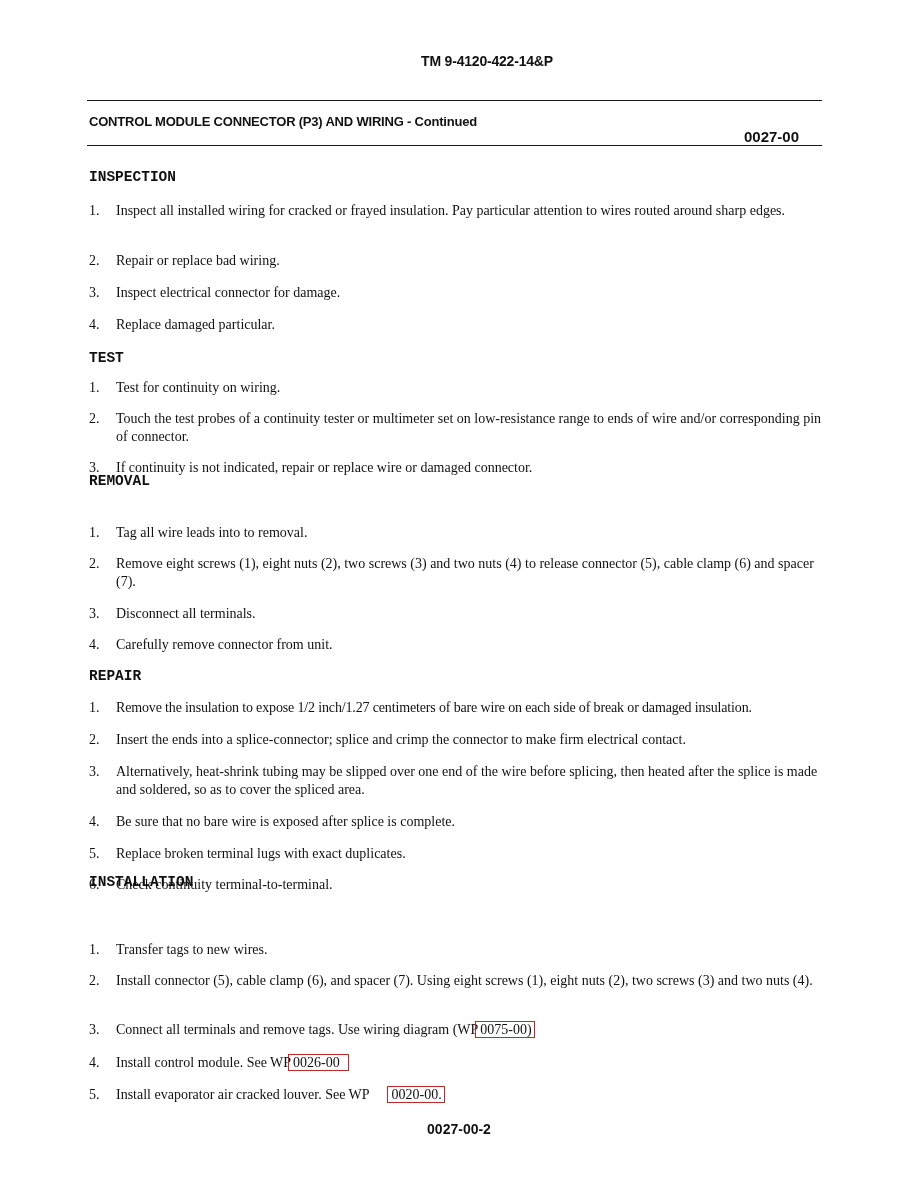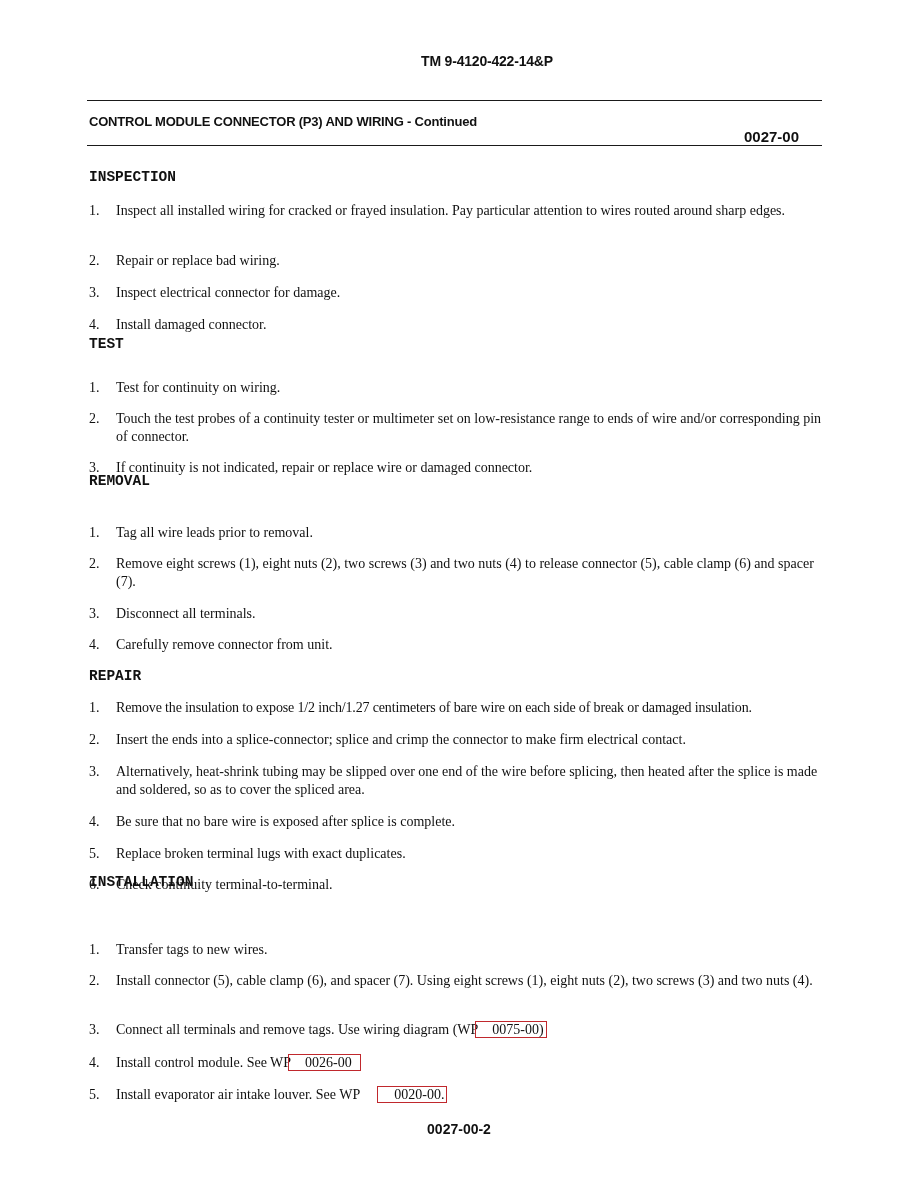--- a/index.html
+++ b/index.html
@@ -12,21 +12,21 @@
   .rule { position: absolute; left: 87px; width: 735px; height: 0; border-top: 1.6px solid #1a1a1a; }
   #rule-top { top: 100px; }
   #rule-bottom { top: 145px; }
   #wp-title { position: absolute; top: 114px; left: 89px; font-size: 13px; font-weight: bold; letter-spacing: -0.2px; }
   #wp-number { position: absolute; top: 128px; left: 744px; font-size: 15px; font-weight: bold; }
 
   .section-head { position: absolute; left: 89px; font-size: 14.5px; font-weight: bold; font-family: Liberation Mono, monospace; }
   .step { position: absolute; left: 89px; width: 735px; font-size: 14px; line-height: 18px; }
   .step .num { position: absolute; left: 0; top: 0; width: 22px; }
   .step .txt { margin-left: 27px; display: block; }
-  .xref { border: 1.2px solid #c0282d; padding: 0 2px 0 16px; margin-left: -3px; }
+  .xref { border: 1.2px solid #c0282d; padding: 0 2px 0 4px; margin-left: -3px; }
 
   #page-footer { position: absolute; top: 1121px; left: 0; width: 918px; text-align: center;
     font-size: 14px; font-weight: bold; }
 </style>
 </head>
 <body>
 
 <div id="tm-number" class="sans">TM 9-4120-422-14&amp;P</div>
 <div id="rule-top" class="rule"></div>
 <div id="wp-title" class="sans">CONTROL MODULE CONNECTOR (P3) AND WIRING - Continued</div>
@@ -41,41 +41,41 @@
 <div class="step serif" style="top:252px">
     <span class="num">2.</span>
     <span class="txt">Repair or replace bad wiring.</span>
   </div>
 <div class="step serif" style="top:284px">
     <span class="num">3.</span>
     <span class="txt">Inspect electrical connector for damage.</span>
   </div>
 <div class="step serif" style="top:316px">
     <span class="num">4.</span>
-    <span class="txt">Install damaged connector.</span>
+    <span class="txt">Replace damaged particular.</span>
   </div>
 
-<div class="section-head sans" style="top:336px">TEST</div>
+<div class="section-head sans" style="top:350px">TEST</div>
 <div class="step serif" style="top:379px">
     <span class="num">1.</span>
     <span class="txt">Test for continuity on wiring.</span>
   </div>
 <div class="step serif" style="top:410px">
     <span class="num">2.</span>
     <span class="txt">Touch the test probes of a continuity tester or multimeter set on low-resistance range to ends of wire and/or corresponding pin of connector.</span>
   </div>
 <div class="step serif" style="top:459px">
     <span class="num">3.</span>
     <span class="txt">If continuity is not indicated, repair or replace wire or damaged connector.</span>
   </div>
 
 <div class="section-head sans" style="top:473px">REMOVAL</div>
 <div class="step serif" style="top:524px">
     <span class="num">1.</span>
-    <span class="txt">Tag all wire leads prior to removal.</span>
+    <span class="txt">Tag all wire leads into to removal.</span>
   </div>
 <div class="step serif" style="top:555px">
     <span class="num">2.</span>
     <span class="txt">Remove eight screws (1), eight nuts (2), two screws (3) and two nuts (4) to release connector (5), cable clamp (6) and spacer (7).</span>
   </div>
 <div class="step serif" style="top:605px">
     <span class="num">3.</span>
     <span class="txt">Disconnect all terminals.</span>
   </div>
 <div class="step serif" style="top:636px">
@@ -121,16 +121,16 @@
 <div class="step serif" style="top:1021px">
     <span class="num">3.</span>
     <span class="txt"><span>Connect all terminals and remove tags. Use wiring diagram (WP</span><span class="xref" style="border-color: rgb(192, 40, 45);">0075-00)</span></span>
   </div>
 <div class="step serif" style="top:1054px">
     <span class="num">4.</span>
     <span class="txt"><span>Install control module. See WP</span><span class="xref" style="padding-right: 8px; border-color: rgb(192, 40, 45); text-align: right;">0026-00</span></span>
   </div>
 <div class="step serif" style="top:1086px">
     <span class="num">5.</span>
-    <span class="txt"><span>Install evaporator air intake louver. See WP</span><span class="xref" style="border-color: rgb(192, 40, 45); margin-left: 17px;">0020-00.</span></span>
+    <span class="txt"><span>Install evaporator air cracked louver. See WP</span><span class="xref" style="border-color: rgb(192, 40, 45); margin-left: 17px;">0020-00.</span></span>
   </div>
 
 <div id="page-footer" class="sans">0027-00-2</div>
 
 </body></html>

